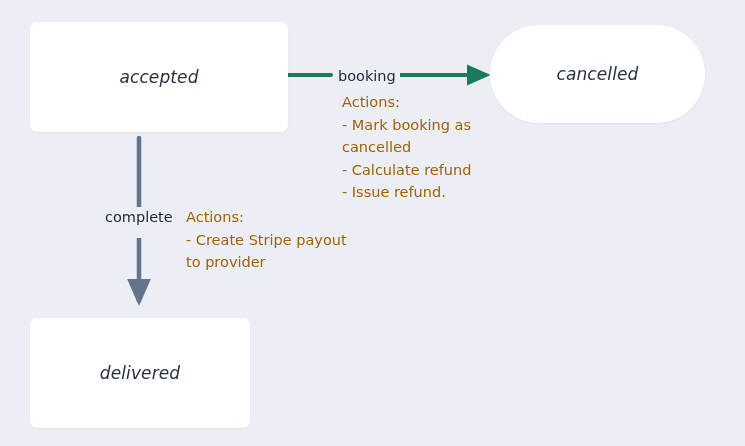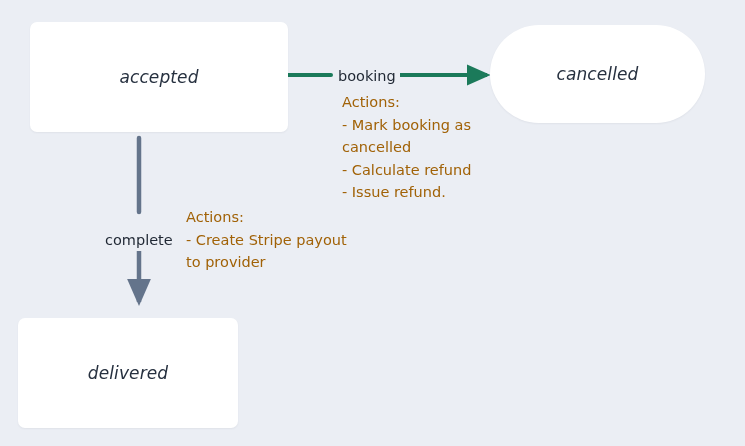--- a/index.html
+++ b/index.html
@@ -35,21 +35,21 @@
     color: #26303f;
     letter-spacing: 0.1px;
     white-space: nowrap;
   }
   #node-accepted {
     left: 30px;  top: 22px;
     width: 258px; height: 110px;
     border-radius: 7px;
   }
   #node-delivered {
-    left: 18px;  top: 318px;
+    left: 30px;  top: 318px;
     width: 220px; height: 110px;
     border-radius: 7px;
   }
   #node-cancelled {
     left: 490px; top: 25px;
     width: 215px; height: 98px;
     border-radius: 49px;
   }
 
   
@@ -67,21 +67,21 @@
     color: #1f2733;
     white-space: nowrap;
     background: #ebeef4;
     line-height: 1;
   }
   #label-cancel {
     left: 334px; top: 67px;
     padding: 2px 4px;
   }
   #label-complete {
-    left: 101px; top: 230px;
+    left: 101px; top: 207px;
     padding: 3px 4px;
   }
 
   
   .actions-block {
     position: absolute;
     font-size: 14.5px;
     color: #a16207;
     line-height: 22.5px;
     white-space: nowrap;

